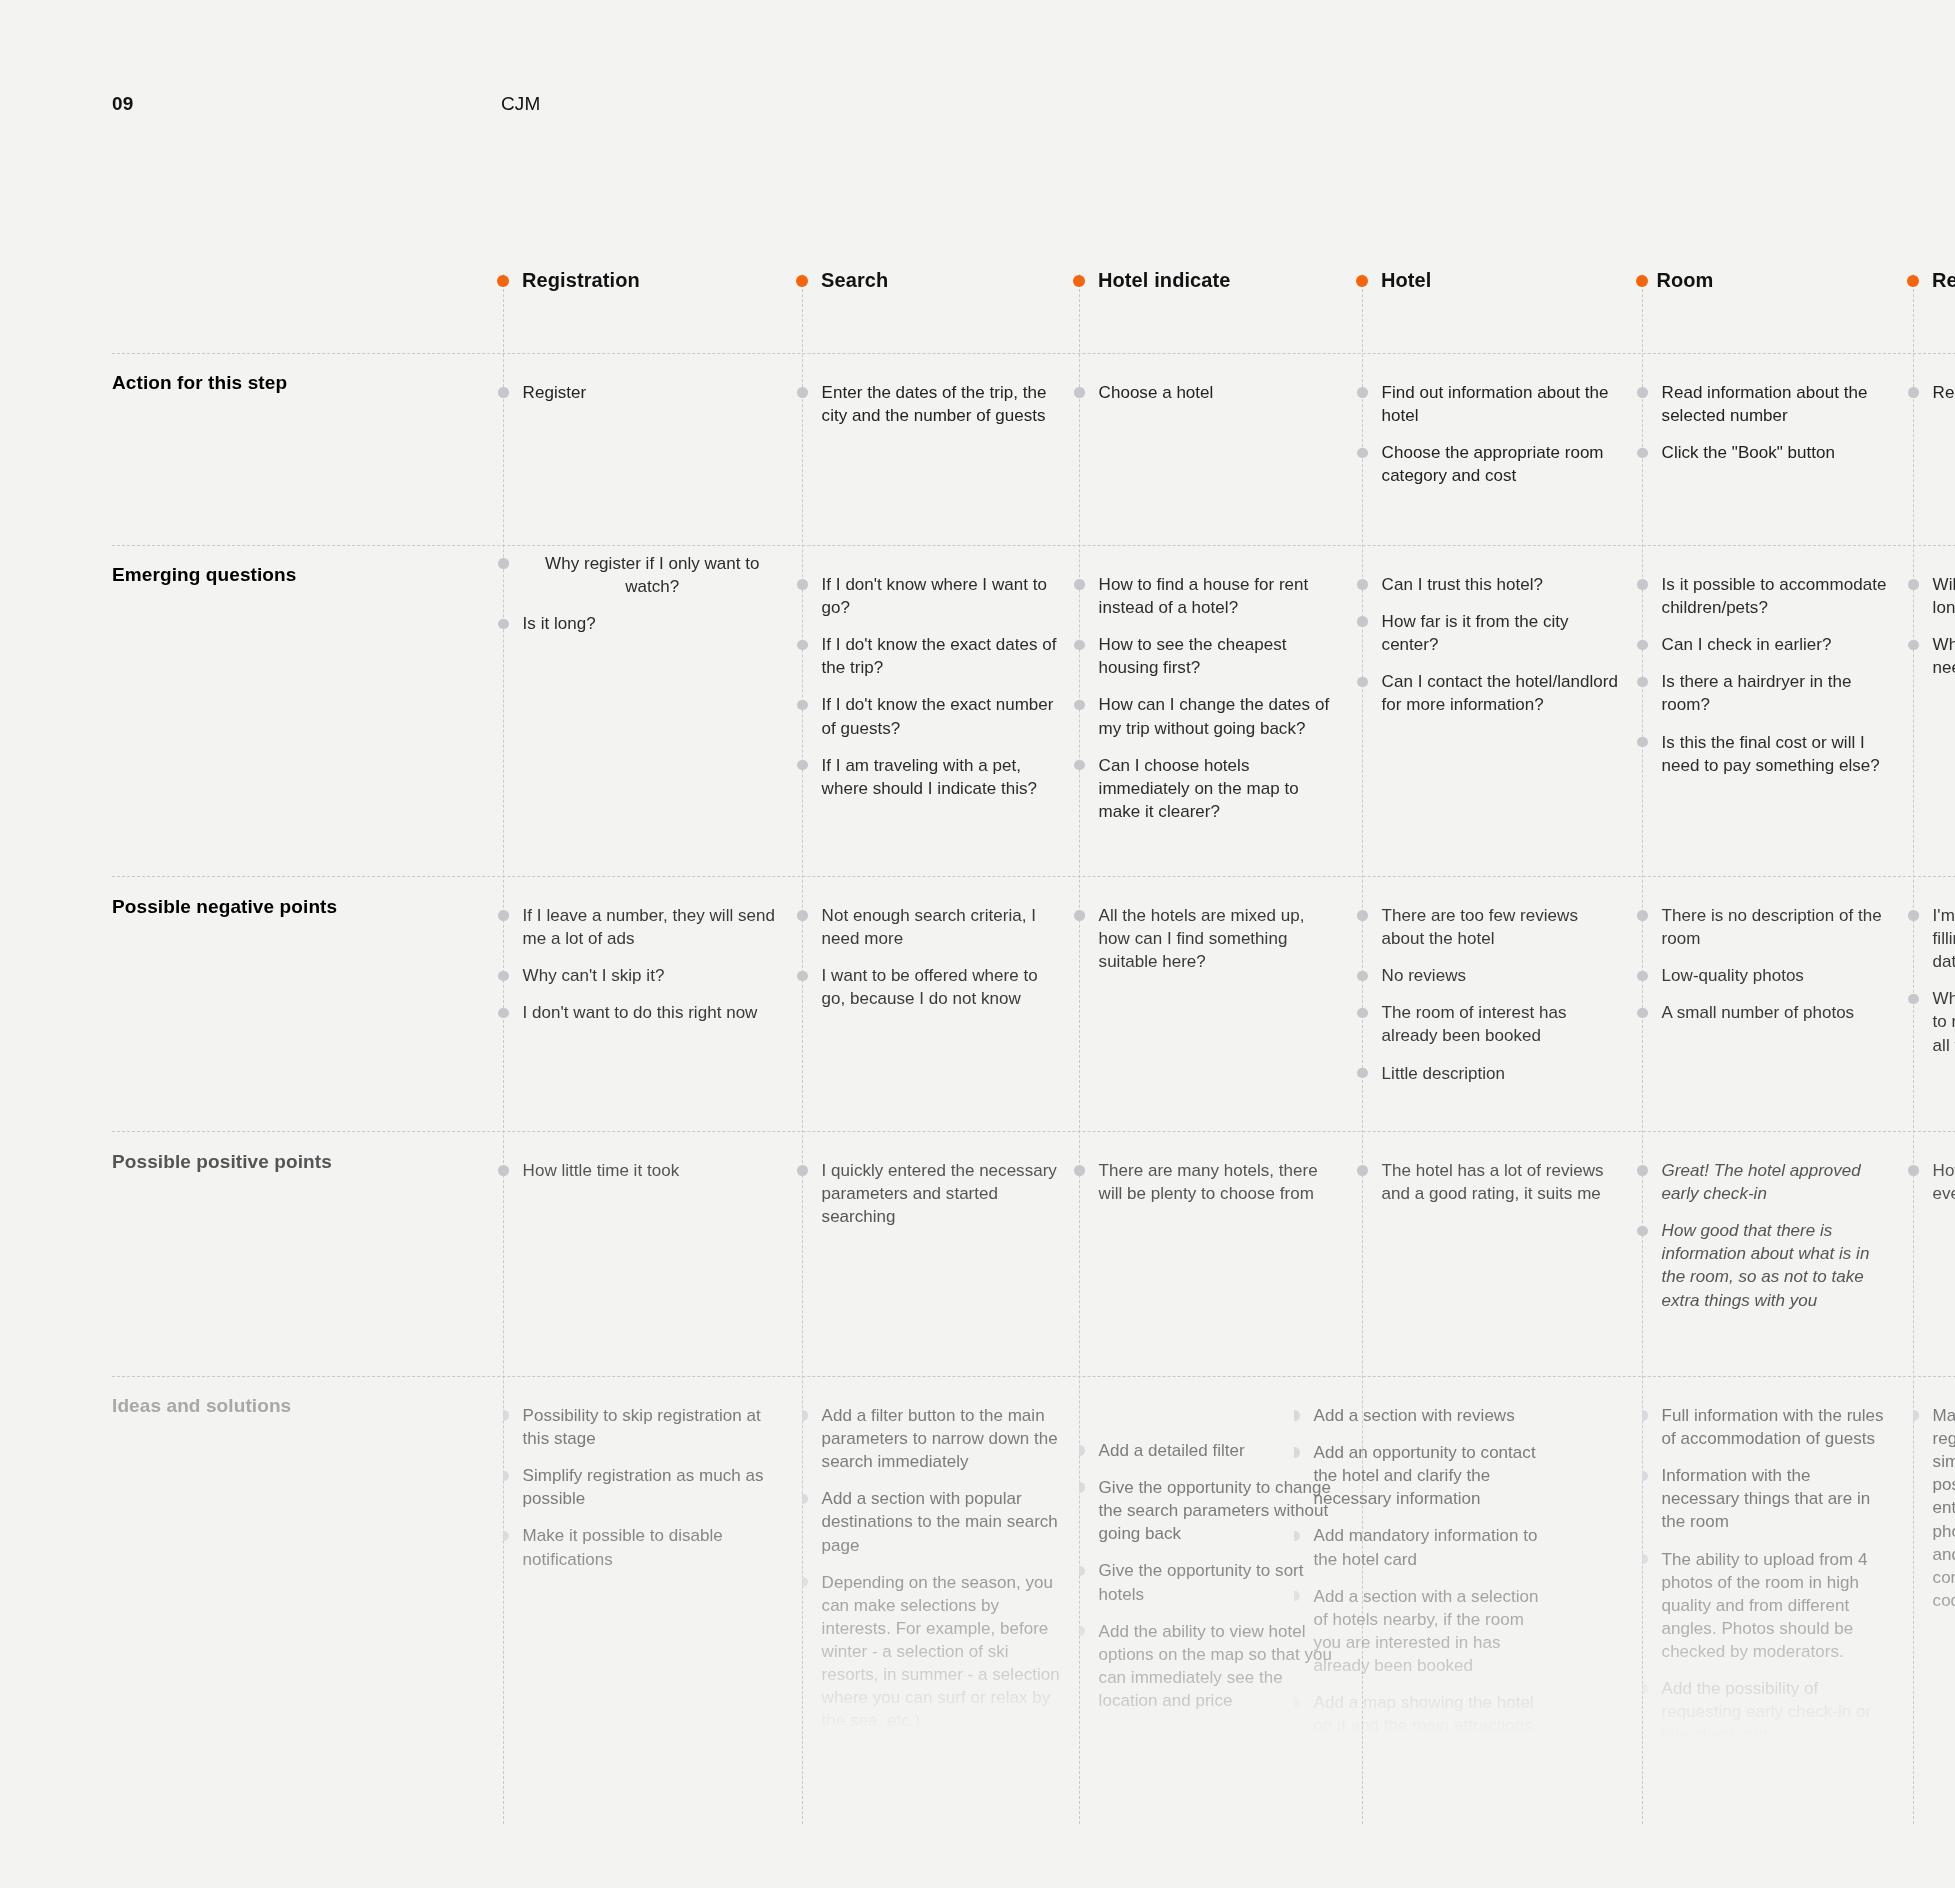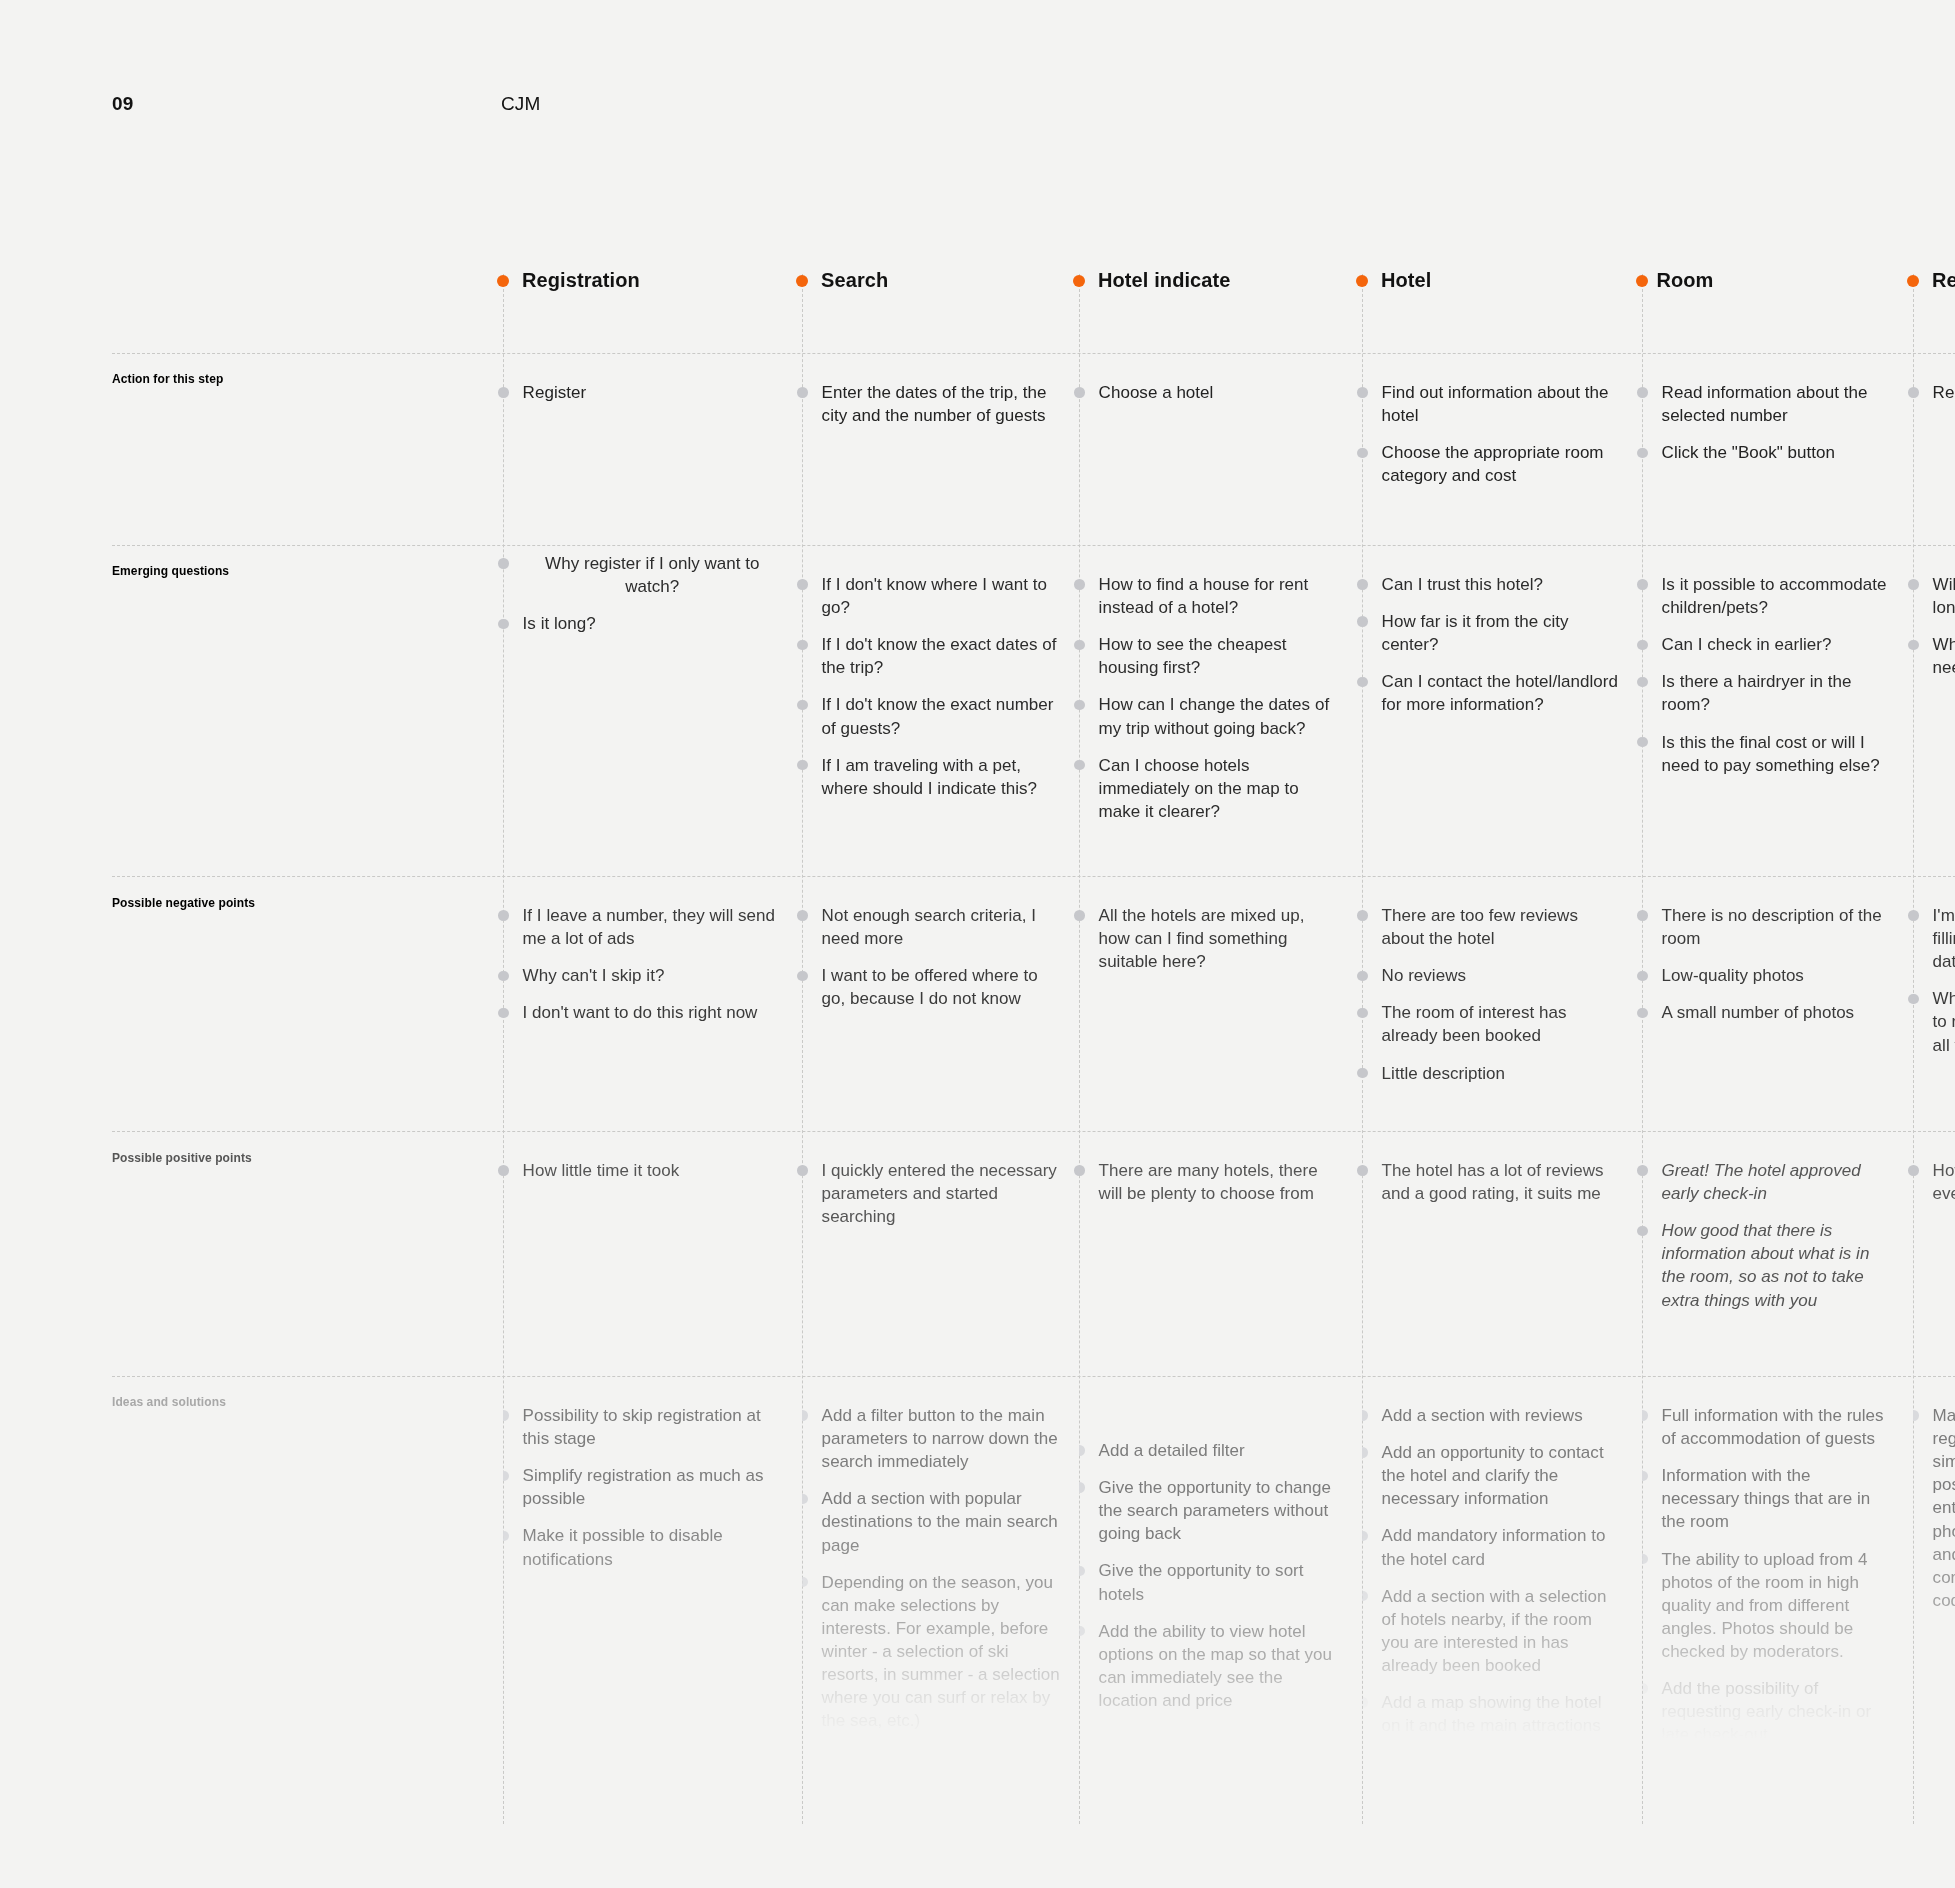--- a/index.html
+++ b/index.html
@@ -20,21 +20,21 @@
   
   .board{position:absolute;left:0;top:0;width:1955px;height:1888px;}
 
   
   .vline{position:absolute;top:274px;width:0;border-left:1.4px dashed #c9c9c7;height:1550px;}
 
   
   .hline{position:absolute;left:112px;width:1844px;height:0;border-top:1.4px dashed #c9c9c7;}
 
   
-  .row-label{position:absolute;left:112px;font-size:12px;font-weight:700;letter-spacing:0.1px;white-space:nowrap;}
+  .row-label{position:absolute;left:112px;font-size:19px;font-weight:700;letter-spacing:0.1px;white-space:nowrap;}
 
   
   .stage-head{position:absolute;top:269px;display:flex;align-items:center;gap:12.6px;white-space:nowrap;}
   .stage-dot{width:12px;height:12px;border-radius:50%;background:#f4650c;flex:0 0 auto;margin-left:-5.6px;}
   .stage-name{font-size:20px;font-weight:700;color:#121212;letter-spacing:0.1px;}
 
   
   .cell{position:absolute;box-sizing:border-box;}
   .bullet-item{position:relative;display:flex;align-items:flex-start;margin-bottom:14px;}
   .bullet-dot{width:10.5px;height:10.5px;border-radius:50%;background:#c6c7cb;flex:0 0 auto;margin-left:-4.9px;margin-top:6.3px;}
@@ -402,21 +402,21 @@
       </div>
       <div class="bullet-item">
         <span class="bullet-dot"></span>
         <span class="bullet-text">Give the opportunity to sort hotels</span>
       </div>
       <div class="bullet-item">
         <span class="bullet-dot"></span>
         <span class="bullet-text">Add the ability to view hotel options on the map so that you can immediately see the location and price</span>
       </div>
     </div>
-    <div class="cell tone-5 fade-row" style="left: 1362px; top: 1404px; width: 258px; height: 391px;">
+    <div class="cell tone-5 fade-row" style="left: 1294px; top: 1404px; width: 258px; height: 391px;">
       <div class="bullet-item">
         <span class="bullet-dot"></span>
         <span class="bullet-text">Add a section with reviews</span>
       </div>
       <div class="bullet-item">
         <span class="bullet-dot"></span>
         <span class="bullet-text">Add an opportunity to contact the hotel and clarify the necessary information</span>
       </div>
       <div class="bullet-item">
         <span class="bullet-dot"></span>

